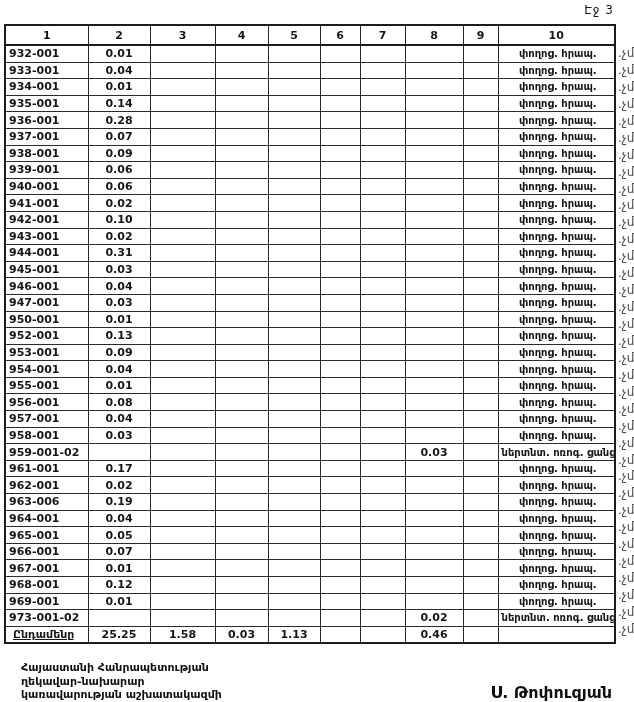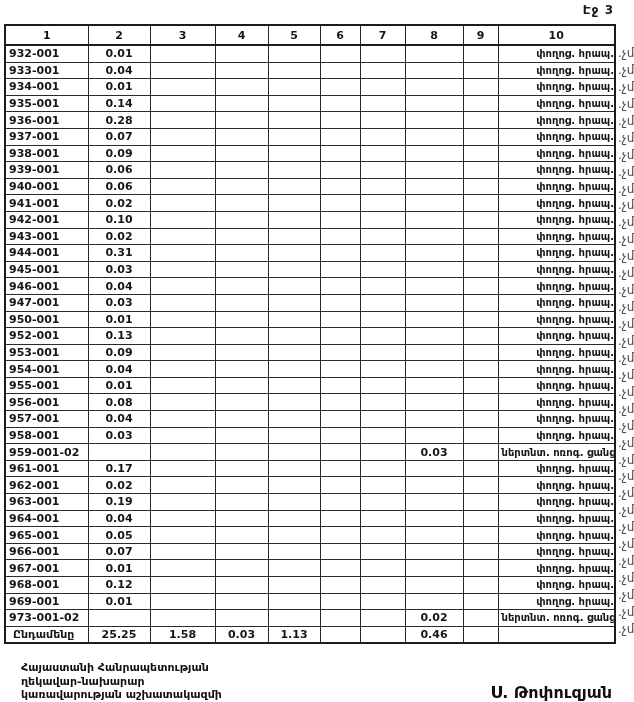--- a/index.html
+++ b/index.html
@@ -3,42 +3,42 @@
 <meta charset="utf-8">
 <style>
   html,body{margin:0;padding:0;}
   body{
     width:634px;height:702px;position:relative;overflow:hidden;
     background:#ffffff;color:#161616;
     font-family:"DejaVu Sans", sans-serif;
   }
   #page-num{
     position:absolute;top:3px;right:20px;
-    font-size:12px;font-weight:bold;letter-spacing:1px;
+    font-size:12px;font-weight:normal;letter-spacing:1px;
   }
   #doc-table{
     position:absolute;left:4px;top:24px;width:612px;
     border-collapse:collapse;table-layout:fixed;
     border:2px solid #1b1b1b;
   }
   #doc-table th, #doc-table td{
     border:1px solid #2a2a2a;
     overflow:hidden;white-space:nowrap;
     padding:0;
   }
   #doc-table th{
     height:18px;font-size:11px;font-weight:600;text-align:center;
     border-bottom:2px solid #1b1b1b;
   }
   #doc-table td{height:15.6px;font-size:11px;font-weight:600;}
   .c-code{text-align:left;padding-left:3px !important;}
   .c-num{text-align:center;}
-  .c-desc{text-align:right;padding-left:3px !important;font-size:10px !important;}
+  .c-desc{text-align:center;padding-left:3px !important;font-size:10px !important;}
   .total-row td{height:19px;border-top:2px solid #1b1b1b;}
-  .total-label{padding-left:7px !important;}
+  .total-label{padding-left:7px !important;text-decoration:underline;}
   #margin-marks{
     position:absolute;left:618px;top:45px;width:16px;
   }
   .mark{
     height:16.95px;line-height:17px;
     font-size:12px;color:#4a4a4a;
   }
   #footer{
     position:absolute;left:21px;top:661px;
     font-size:11px;font-weight:bold;line-height:13.5px;color:#101010;
@@ -399,21 +399,21 @@
         <td></td>
         <td></td>
         <td></td>
         <td></td>
         <td></td>
         <td class="c-num"></td>
         <td></td>
         <td class="c-desc">փողոց. հրապ.</td>
       </tr>
       <tr>
-        <td class="c-code">963-001</td>
+        <td class="c-code">963-006</td>
         <td class="c-num">0.19</td>
         <td></td>
         <td></td>
         <td></td>
         <td></td>
         <td></td>
         <td class="c-num"></td>
         <td></td>
         <td class="c-desc">փողոց. հրապ.</td>
       </tr>

